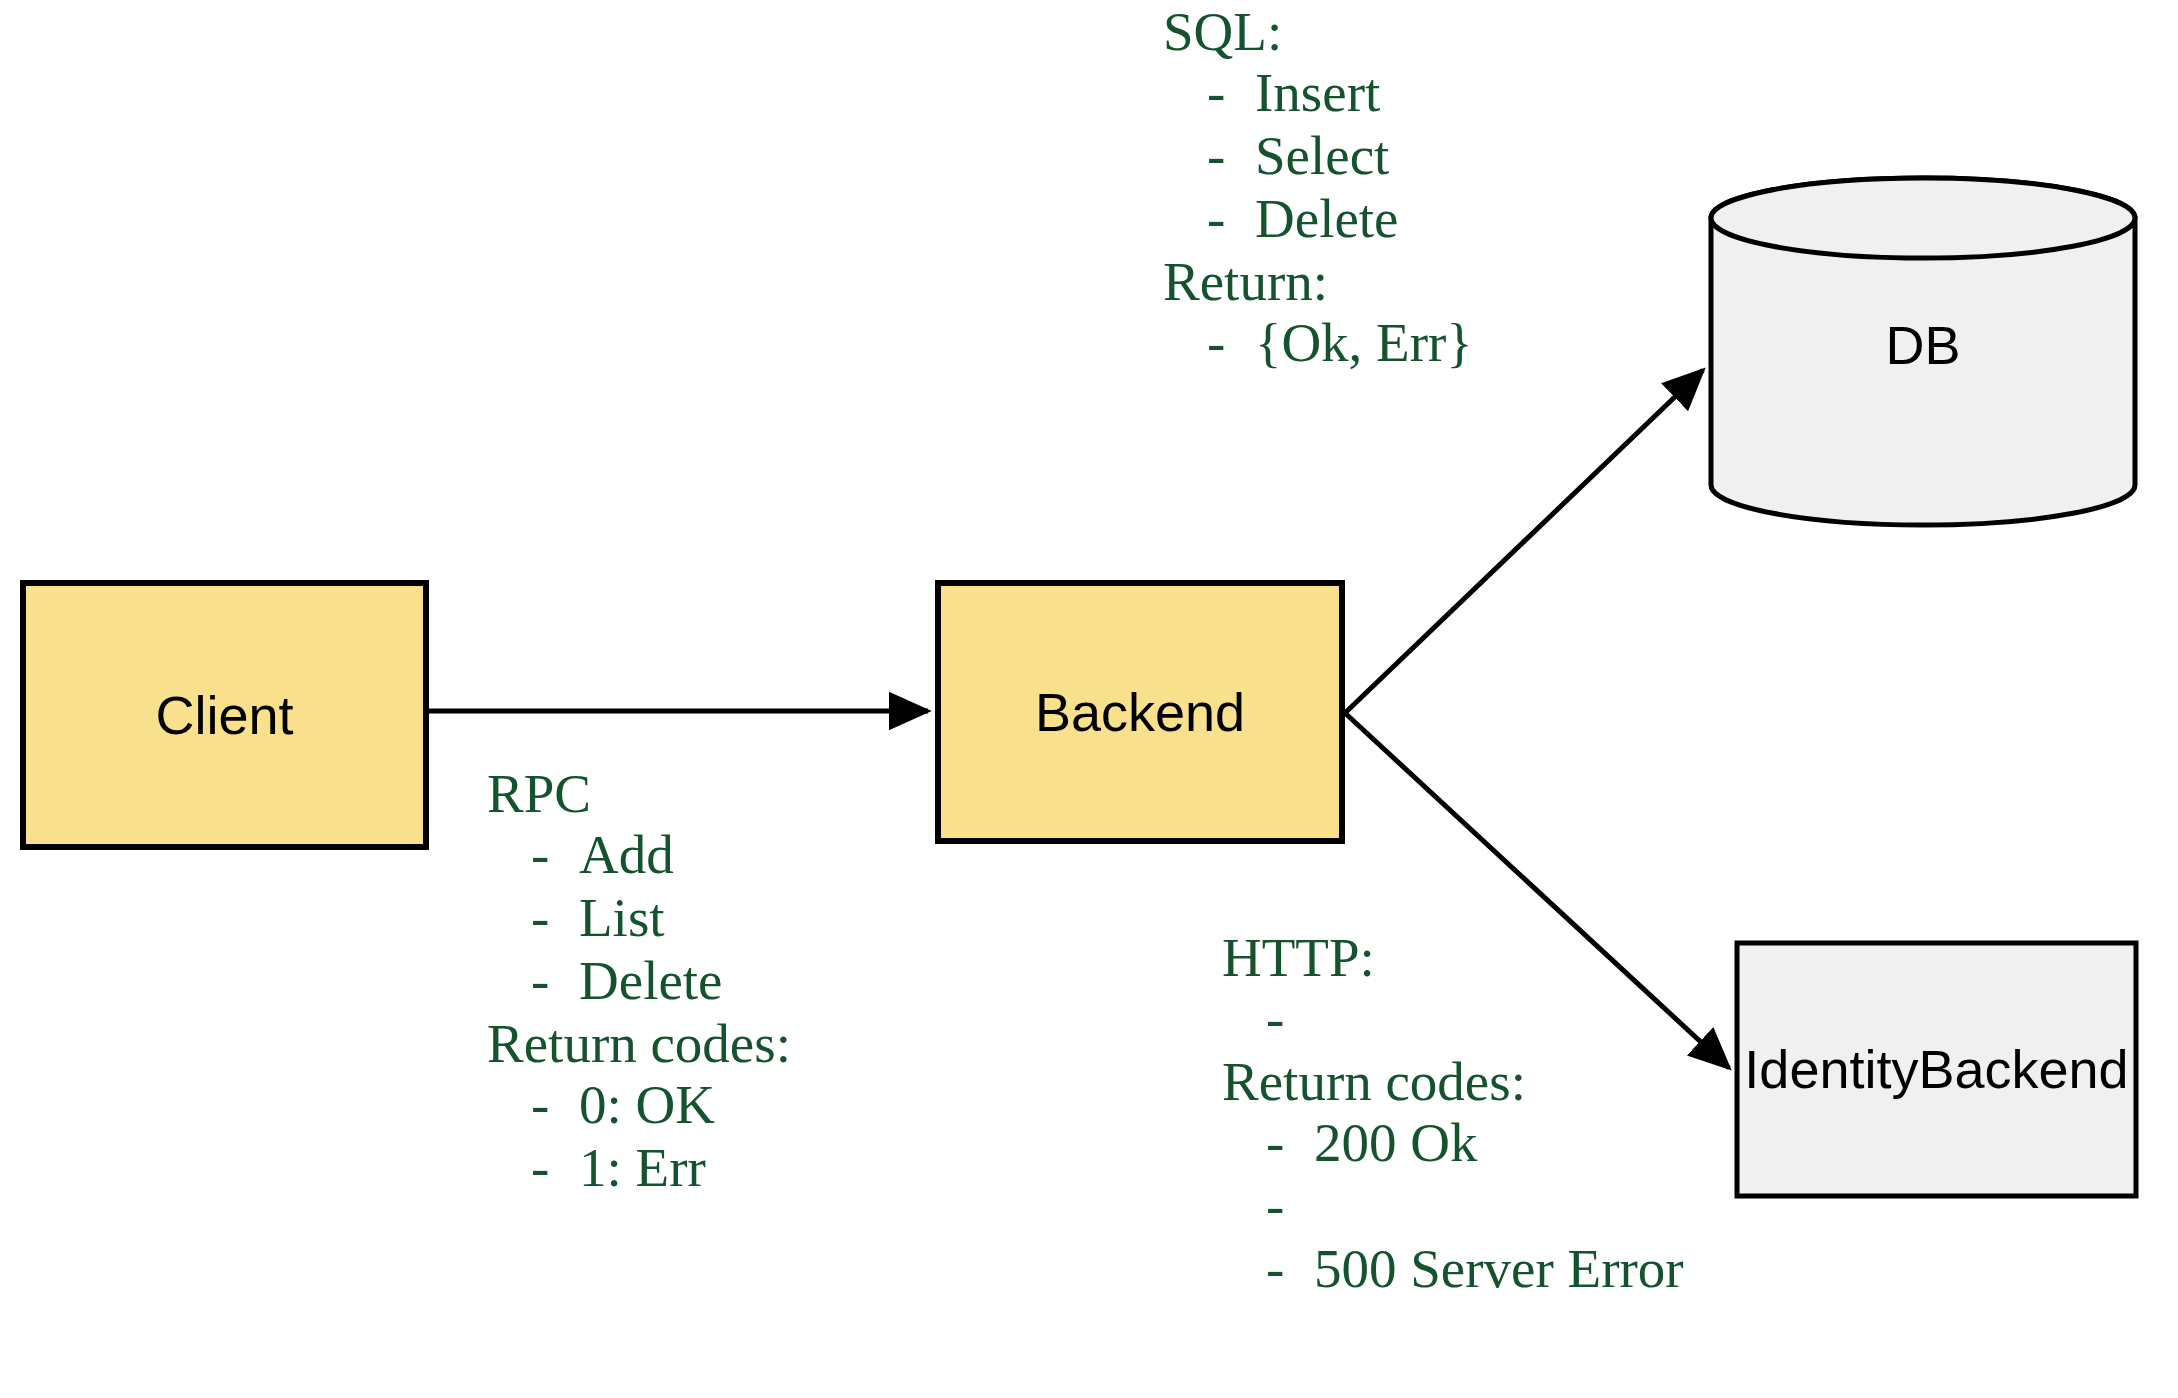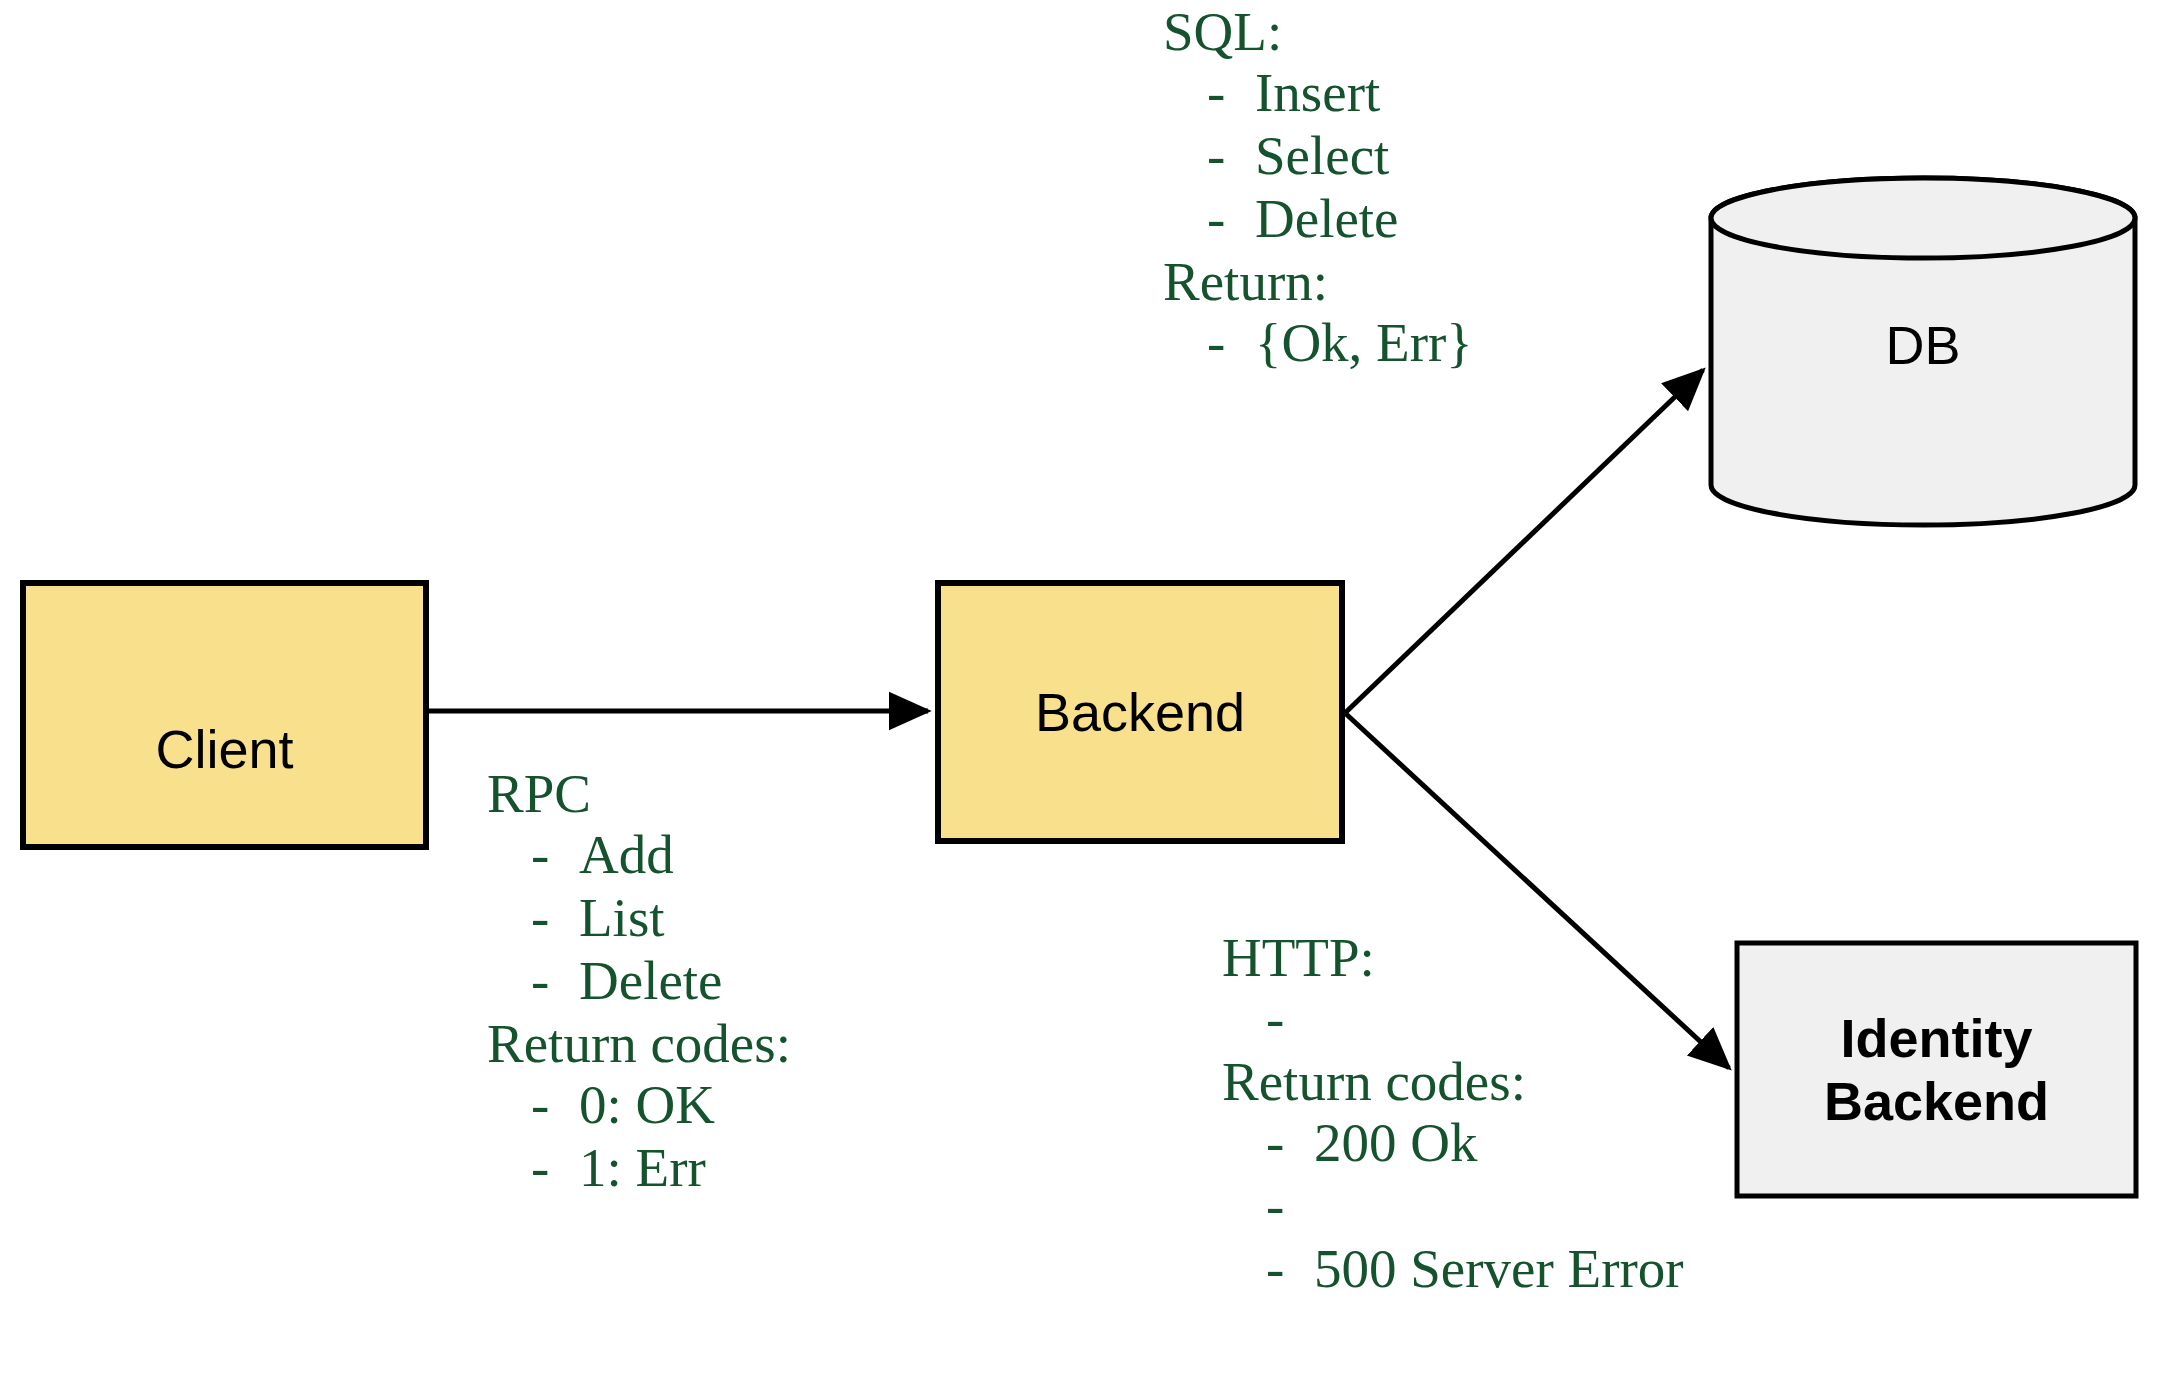--- a/index.html
+++ b/index.html
@@ -110,27 +110,27 @@
 
     <rect x="1737" y="943" width="399" height="253" fill="#F0F0F0" stroke="#000000" stroke-width="5"></rect>
 
     <line x1="428" y1="711" x2="928" y2="711" stroke="#000000" stroke-width="5" marker-end="url(#arrowFilled)"></line>
 
     <line x1="1345" y1="713" x2="1703" y2="370" stroke="#000000" stroke-width="5" marker-end="url(#arrowFilled)"></line>
 
     <line x1="1345" y1="713" x2="1729" y2="1068" stroke="#000000" stroke-width="5" marker-end="url(#arrowFilled)"></line>
   </svg>
 
-  <div class="node-label" style="left:23px; top:617px; width:403px; height:264px;text-align:right;">Client</div>
+  <div class="node-label" style="left:23px; top:583px; width:403px; height:264px;text-align:right;">Client</div>
 
   <div class="node-label" style="left:1711px; top:245px; width:424px; height:200px;">DB</div>
 
   <div class="node-label" style="left:938px; top:583px; width:404px; height:258px;">Backend</div>
 
-  <div class="node-label" style="left:1737px; top:943px; width:399px; height:253px; flex-direction:column;font-weight:bold;">
+  <div class="node-label" style="left:1737px; top:943px; width:399px; height:253px; flex-direction:row;">
     <span>Identity</span>
     <span>Backend</span>
   </div>
 
   <div class="anno sql" style="left:1163px; top:4px;">
     <span class="head">SQL:</span>
     <ul class="bullets">
       <li>
         <span class="dash">-</span>
         <span class="txt">Insert</span>

